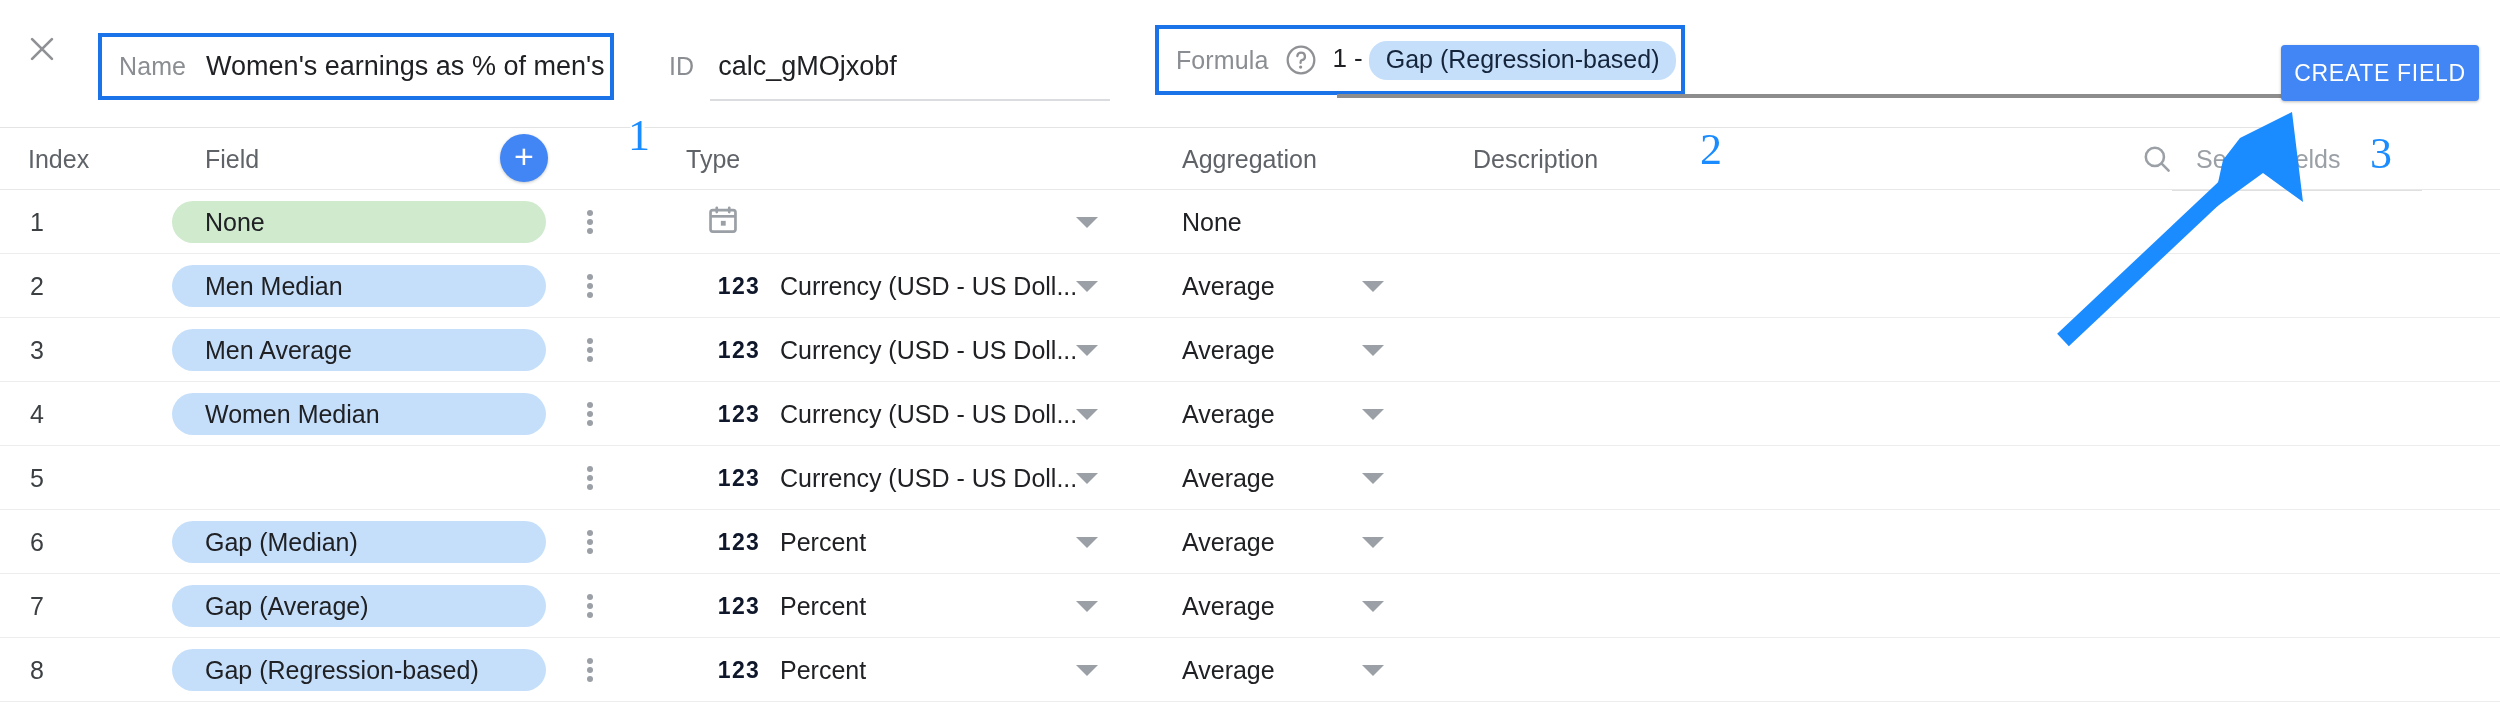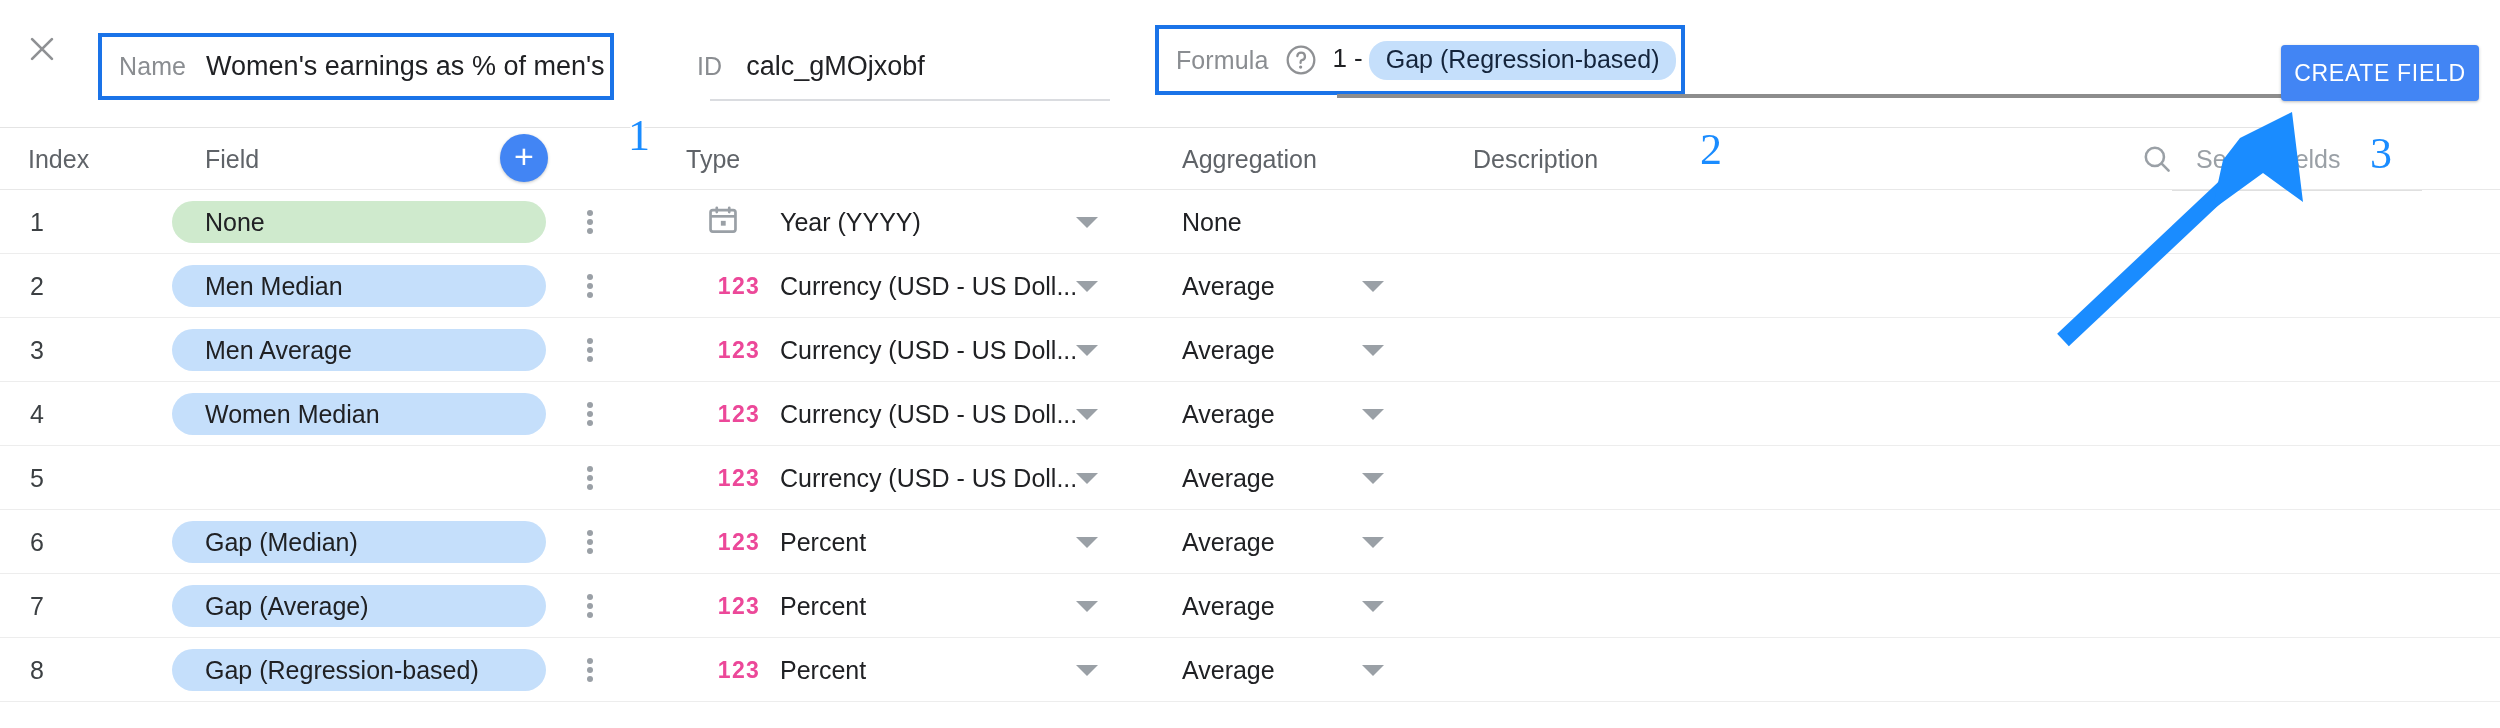--- a/index.html
+++ b/index.html
@@ -34,21 +34,21 @@
     color:#8a8d91; font-size:25px; letter-spacing:.1px;
     padding-left:17px; padding-right:0; white-space:nowrap;
   }
   .name-value {
     color:#202124; font-size:27px; margin-left:20px; white-space:nowrap;
     overflow:hidden;
   }
 
   
   .id-wrap {
-    position:absolute; left:680px; top:33px; width:430px; height:67px;
+    position:absolute; left:652px; top:33px; width:430px; height:67px;
     display:flex; align-items:center;
   }
   .id-underline {
     position:absolute; left:710px; top:99px; width:400px; height:2px;
     background:#dadce0;
   }
   .id-value { color:#202124; font-size:27px; margin-left:24px; white-space:nowrap; }
 
   
   .formula-wrap {
@@ -121,21 +121,21 @@
   .chip {
     height:42px; width:374px; border-radius:21px;
     display:flex; align-items:center; padding-left:33px;
     font-size:25px; color:#202124; cursor:pointer;
   }
   .chip.dim { background:#cfeacd; }
   .chip.met { background:#c5dffb; }
   .c-kebab { left:570px; width:40px; justify-content:center; cursor:pointer; }
   .kebab-dot { width:6px; height:6px; border-radius:50%; background:#9aa0a6; display:block; margin:3px auto; }
   .c-typeicon { left:700px; width:46px; justify-content:center; }
-  .icon123 { font-size:23px; color:#ec4899; font-weight:bold; letter-spacing:1.3px; font-family:"Liberation Sans",sans-serif;margin-left:32px; }
+  .icon123 { font-size:23px; color:#0f172a; font-weight:bold; letter-spacing:1.3px; font-family:"Liberation Sans",sans-serif;margin-left:32px; }
   .c-type { left:780px; color:#202124; font-size:25px; }
   .c-typearrow { left:1072px; width:30px; justify-content:center; cursor:pointer; }
   .c-agg { left:1182px; color:#202124; font-size:25px; }
   .c-aggarrow { left:1358px; width:30px; justify-content:center; cursor:pointer; }
 
   .caret { width:0; height:0; border-left:11px solid transparent; border-right:11px solid transparent; border-top:11px solid #9aa0a6; }
 
   
   .anno-num {
     position:absolute; font-size:44px; font-weight:400; color:#1a8cff;
@@ -226,21 +226,20 @@
           </div>
         </div>
         <div class="cell c-typeicon">
           <span><svg width="34" height="34" viewBox="0 0 24 24">
               <rect x="3.2" y="5" width="17.6" height="15.2" rx="1.6" fill="none" stroke="#9aa0a6" stroke-width="1.9"></rect>
               <path d="M3.2 9.4 H20.8" stroke="#9aa0a6" stroke-width="1.9"></path>
               <path d="M7.6 3.4 V6.4 M16.4 3.4 V6.4" stroke="#9aa0a6" stroke-width="1.9" stroke-linecap="round"></path>
               <rect x="10.5" y="12.6" width="3.4" height="3.4" fill="#9aa0a6"></rect>
             </svg></span>
         </div>
-        <div class="cell c-type">Year (YYYY)</div>
         <div class="cell c-typearrow">
           <span class="caret"></span>
         </div>
         <div class="cell c-agg">None</div>
       </div>
       <div class="row" style="top: 254px;">
         <div class="cell c-index">2</div>
         <div class="cell c-chip">
           <div class="chip met">Men Median</div>
         </div>

